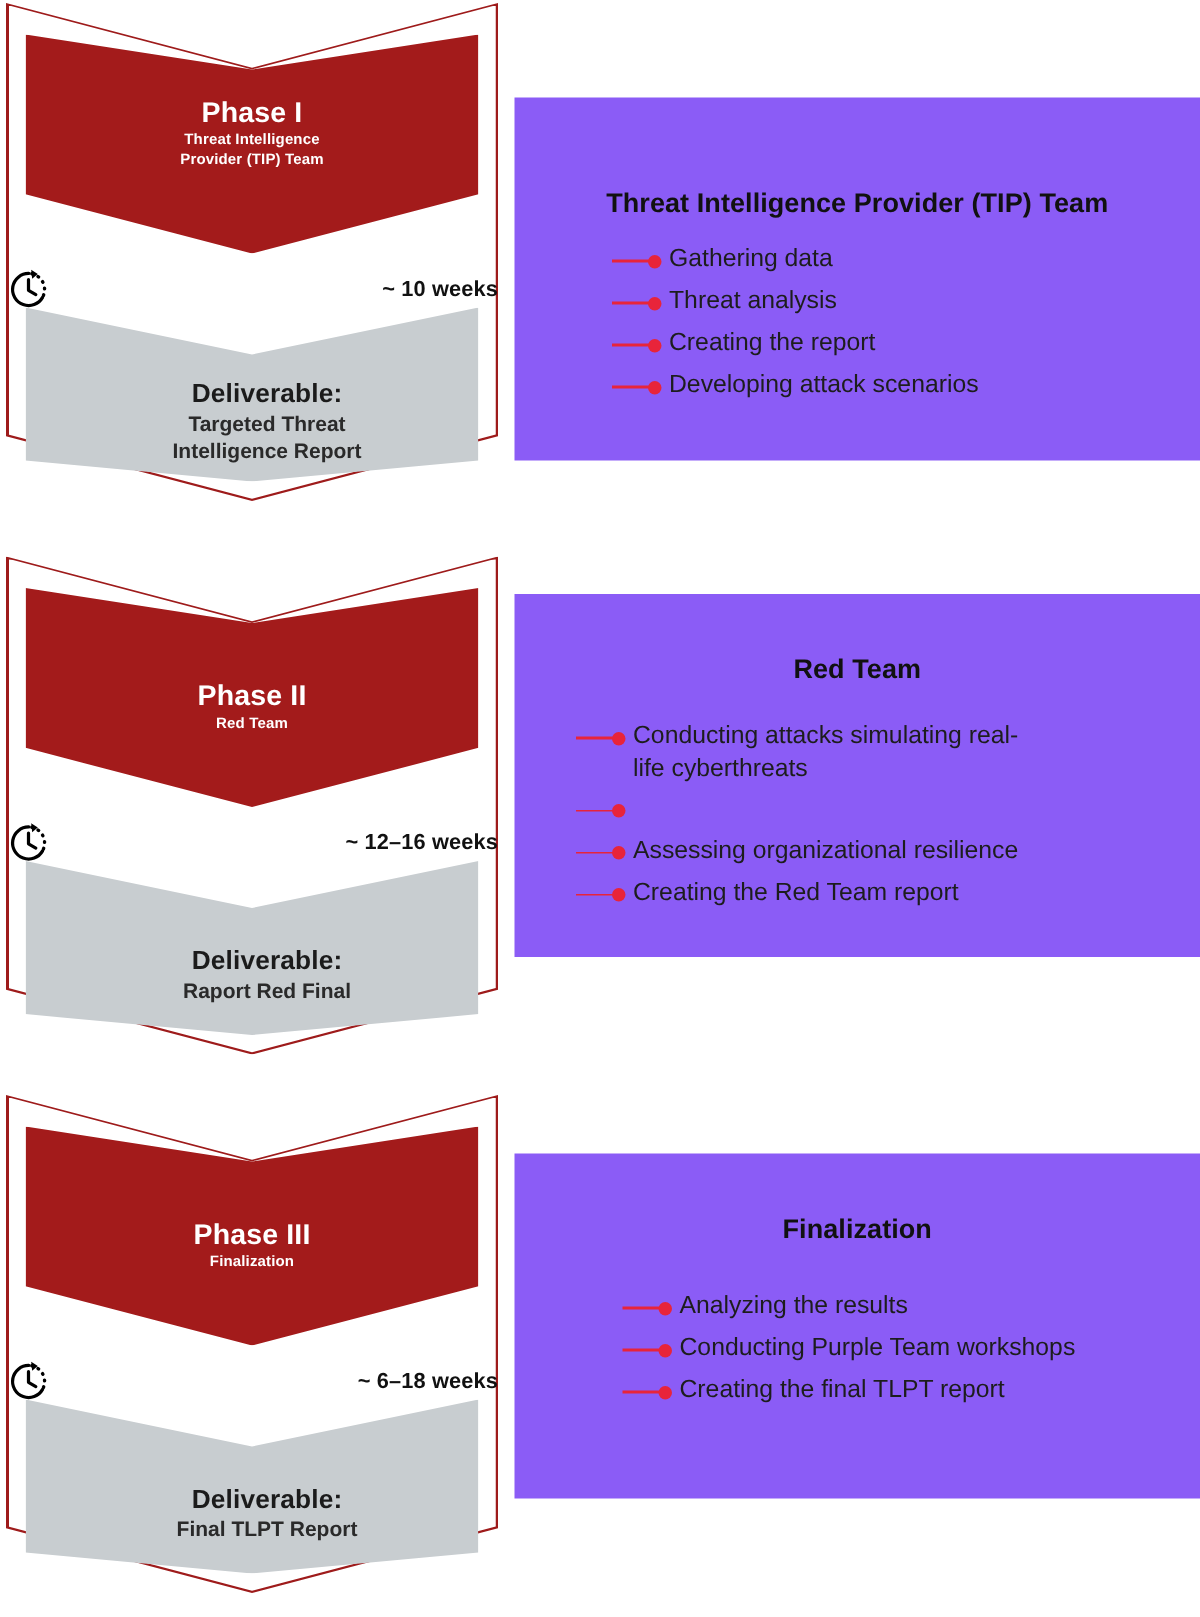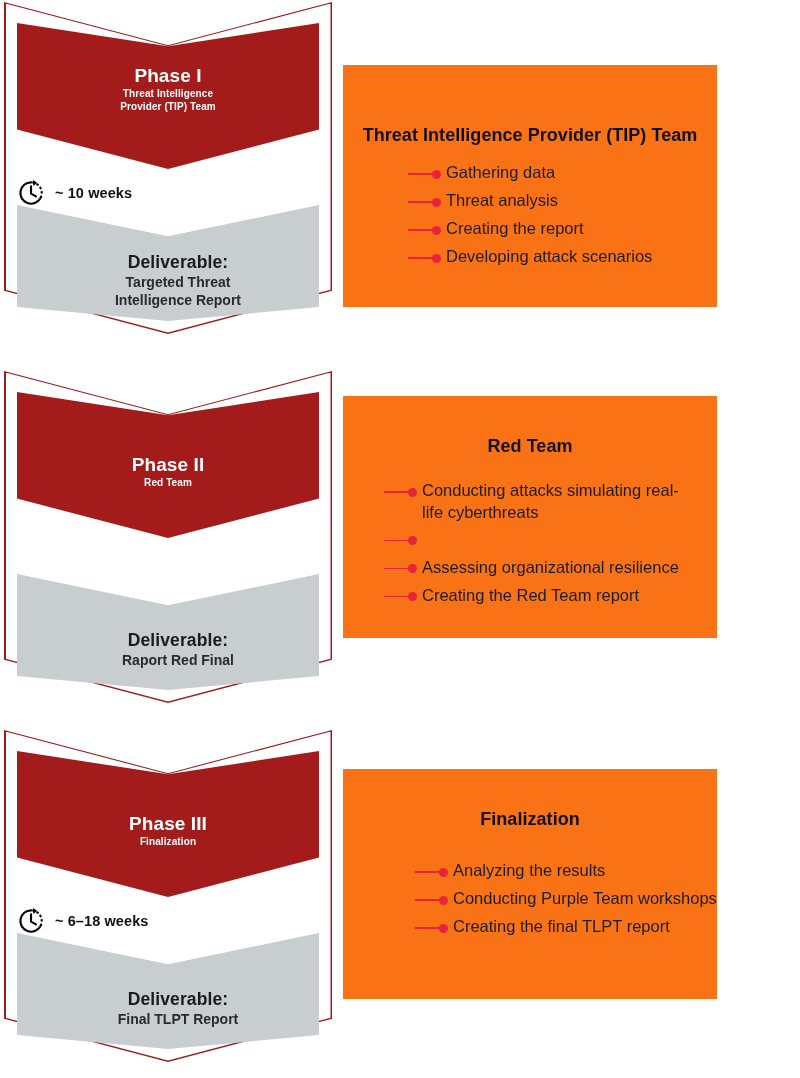--- a/index.html
+++ b/index.html
@@ -80,24 +80,23 @@
   }
 
   
   .duration-row {
     position: absolute;
     left: 0;
     right: 0;
     top: 176px;
     display: flex;
     align-items: center;
-    justify-content: flex-start;
+    justify-content: space-between;
     gap: 9px;
     z-index: 4;
-    margin-left: 12px;
   }
   .clock-icon { width: 30px; height: 30px; display: block; flex: 0 0 auto; }
   .duration-text {
     font-size: 14.5px;
     font-weight: bold;
     color: #111111;
     letter-spacing: 0.1px;
     white-space: nowrap;
   }
 
@@ -132,22 +131,22 @@
     line-height: 1.28;
     margin-top: 2px;
     padding: 0 22px;
     color: #2a2a2a;
   }
 
   
   .detail-panel {
     position: absolute;
     left: 343px;
-    width: 374px;
-    background: #f97316;
+    width: 457px;
+    background: #8b5cf6;
     box-sizing: border-box;
   }
   .detail-panel.d1 { top: 65px;  height: 242px; }
   .detail-panel.d2 { top: 396px; height: 242px; }
   .detail-panel.d3 { top: 769px; height: 230px; }
 
   .detail-title {
     text-align: center;
     font-size: 18px;
     font-weight: bold;
@@ -272,20 +271,29 @@
 <div class="phase-card p2">
   <div class="card-frame"></div>
   <div class="card-frame-inner"></div>
 
   <div class="phase-head">
     <div class="pad" style="height:62px"></div>
     <div class="phase-title">Phase II</div>
     <div class="phase-sub">Red Team</div>
   </div>
 
+  <div class="duration-row">
+    <svg class="clock-icon" viewBox="0 0 32 32">
+      <path d="M16.2 4.6 A11.4 11.4 0 1 0 26.0 21.6" fill="none" stroke="#000000" stroke-width="2.3" stroke-linecap="round"></path>
+      <path d="M26.6 20.3 a11.4 11.4 0 0 0 -9.0 -15.6" fill="none" stroke="#000000" stroke-width="2.4" stroke-linecap="round" stroke-dasharray="0.6 4.2"></path>
+      <path d="M17.9 2.0 L22.6 5.0 L18.6 8.4 Z" fill="#000000"></path>
+      <path d="M16.0 9.0 L16.0 16.6 L21.2 19.6" fill="none" stroke="#000000" stroke-width="2.3" stroke-linecap="round" stroke-linejoin="round"></path>
+    </svg>
+    <span class="duration-text">~ 12–16 weeks</span>
+  </div>
 
   <div class="phase-deliv">
     <div class="pad" style="height:56px"></div>
     <div class="deliv-label">Deliverable:</div>
     <div class="deliv-value">Raport Red Final</div>
   </div>
 </div>
 
 <div class="detail-panel d2">
   <div class="detail-title">Red Team</div>

